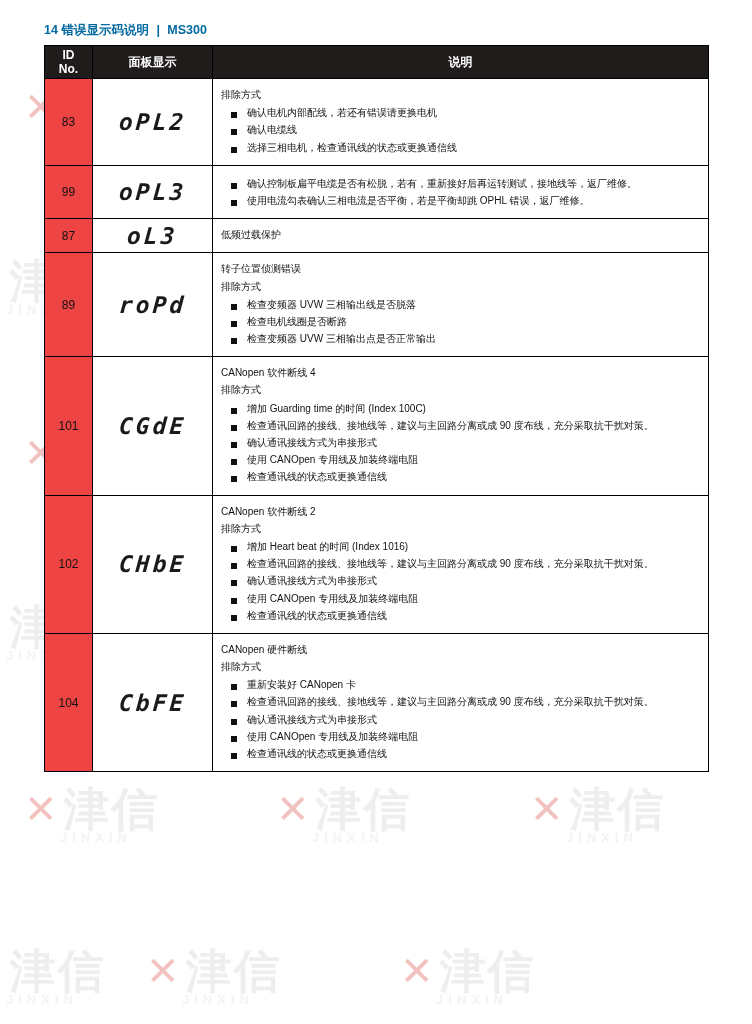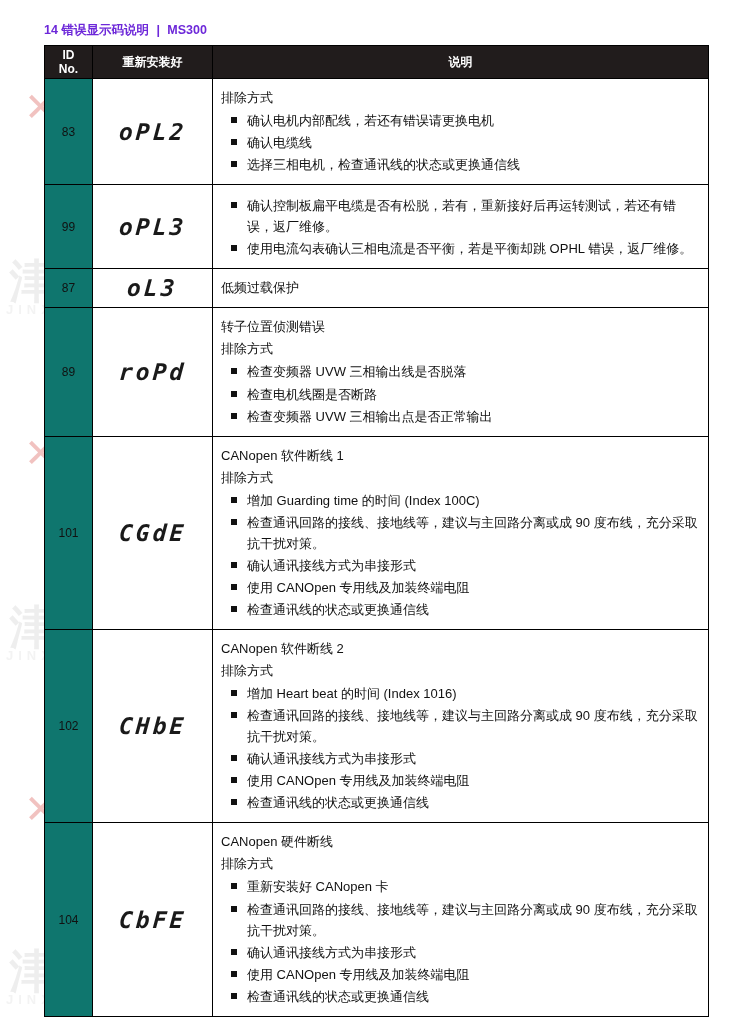--- a/index.html
+++ b/index.html
@@ -63,21 +63,21 @@
     font-weight: bold;
   }
 
   
   .doc-header {
     position: relative;
     z-index: 2;
     padding: 22px 0 6px 44px;
     font-size: 12.5px;
     font-weight: bold;
-    color: #6d28d9;
+    color: #0369a1;
   }
   .doc-header .sep { padding: 0 4px; }
 
   
   .table-wrap {
     position: relative;
     z-index: 2;
     margin: 0 44px 0 44px;
   }
   table.err {
@@ -98,29 +98,29 @@
     padding: 2px 8px;
     text-align: center;
   }
   col.c-id { width: 48px; }
   col.c-disp { width: 120px; }
   col.c-desc { width: 496px; }
 
   td.id {
     text-align: center;
     font-size: 12px;
-    background: #0f766e;
+    background: #ef4444;
   }
   td.disp {
     text-align: center;
     background: #fff;
   }
   td.desc {
     padding: 8px 10px 8px 8px;
-    font-size: 13px;
+    font-size: 10px;
     line-height: 1.62;
     background: #fff;
   }
   .desc-line { margin: 0 0 1px 0; }
   ul.bl {
     margin: 2px 0 0 0;
     padding: 0;
     list-style: none;
   }
   ul.bl li {
@@ -264,21 +264,21 @@
   <div class="table-wrap">
     <table class="err">
       <colgroup>
         <col class="c-id">
         <col class="c-disp">
         <col class="c-desc">
       </colgroup>
       <thead>
         <tr>
           <th>ID No.</th>
-          <th>重新安装好</th>
+          <th>面板显示</th>
           <th>说明</th>
         </tr>
       </thead>
       <tbody>
 
         <tr>
           <td class="id">83</td>
           <td class="disp">
             <span class="seg-display">oPL2</span>
           </td>
@@ -292,21 +292,21 @@
           </td>
         </tr>
 
         <tr>
           <td class="id">99</td>
           <td class="disp">
             <span class="seg-display">oPL3</span>
           </td>
           <td class="desc">
             <ul class="bl">
-              <li>确认控制板扁平电缆是否有松脱，若有，重新接好后再运转测试，若还有错误，返厂维修。</li>
+              <li>确认控制板扁平电缆是否有松脱，若有，重新接好后再运转测试，接地线等，返厂维修。</li>
               <li>使用电流勾表确认三相电流是否平衡，若是平衡却跳 OPHL 错误，返厂维修。</li>
             </ul>
           </td>
         </tr>
 
         <tr>
           <td class="id">87</td>
           <td class="disp">
             <span class="seg-display">oL3</span>
           </td>
@@ -330,21 +330,21 @@
             </ul>
           </td>
         </tr>
 
         <tr>
           <td class="id">101</td>
           <td class="disp">
             <span class="seg-display">CGdE</span>
           </td>
           <td class="desc">
-            <p class="desc-line">CANopen 软件断线 1</p>
+            <p class="desc-line">CANopen 软件断线 4</p>
             <p class="desc-line">排除方式</p>
             <ul class="bl">
               <li>增加 Guarding time 的时间 (Index 100C)</li>
               <li>检查通讯回路的接线、接地线等，建议与主回路分离或成 90 度布线，充分采取抗干扰对策。</li>
               <li>确认通讯接线方式为串接形式</li>
               <li>使用 CANOpen 专用线及加装终端电阻</li>
               <li>检查通讯线的状态或更换通信线</li>
             </ul>
           </td>
         </tr>

